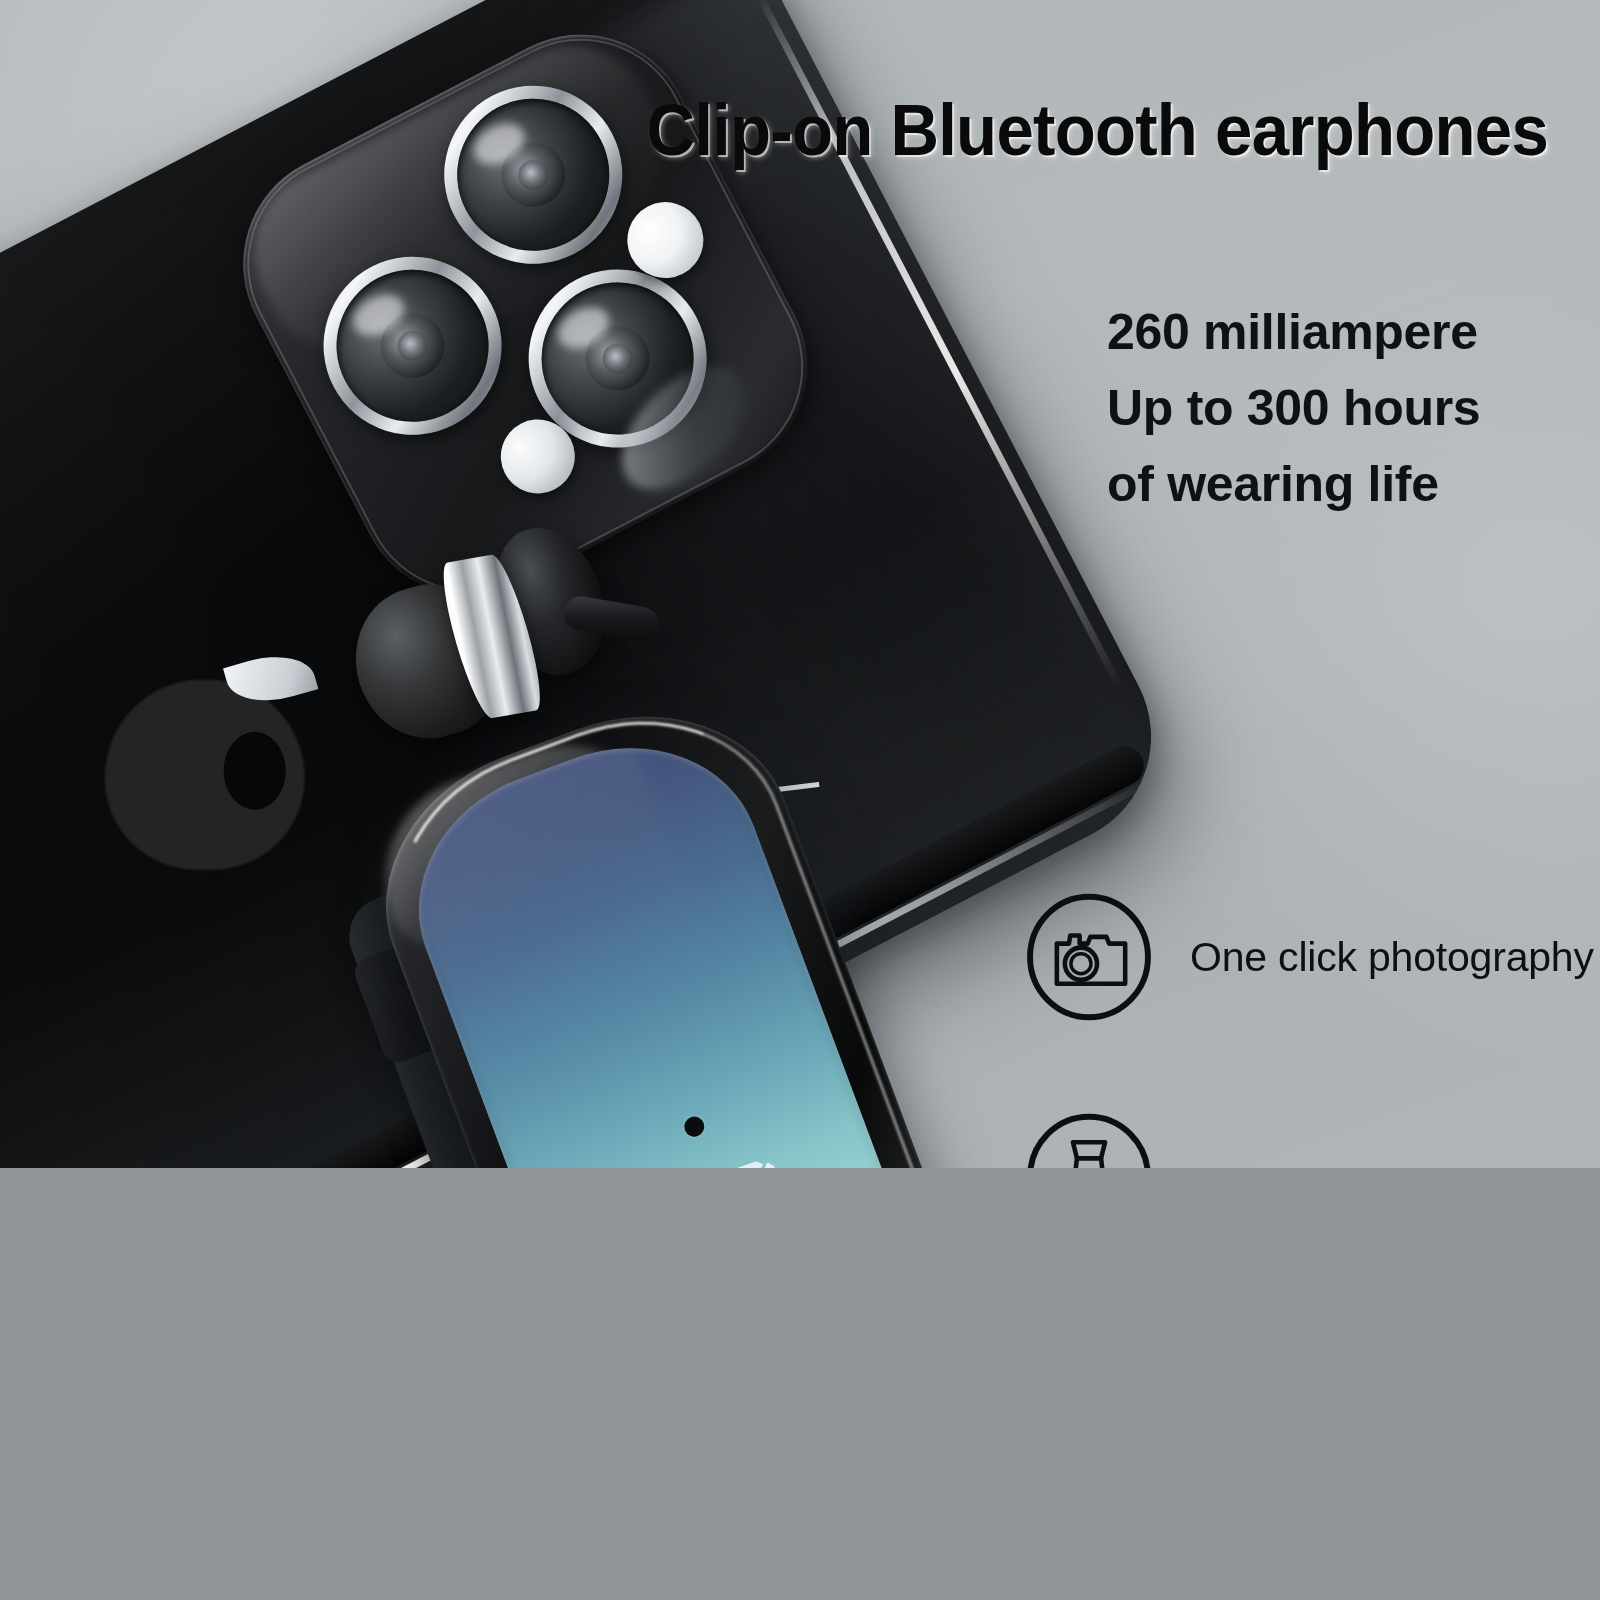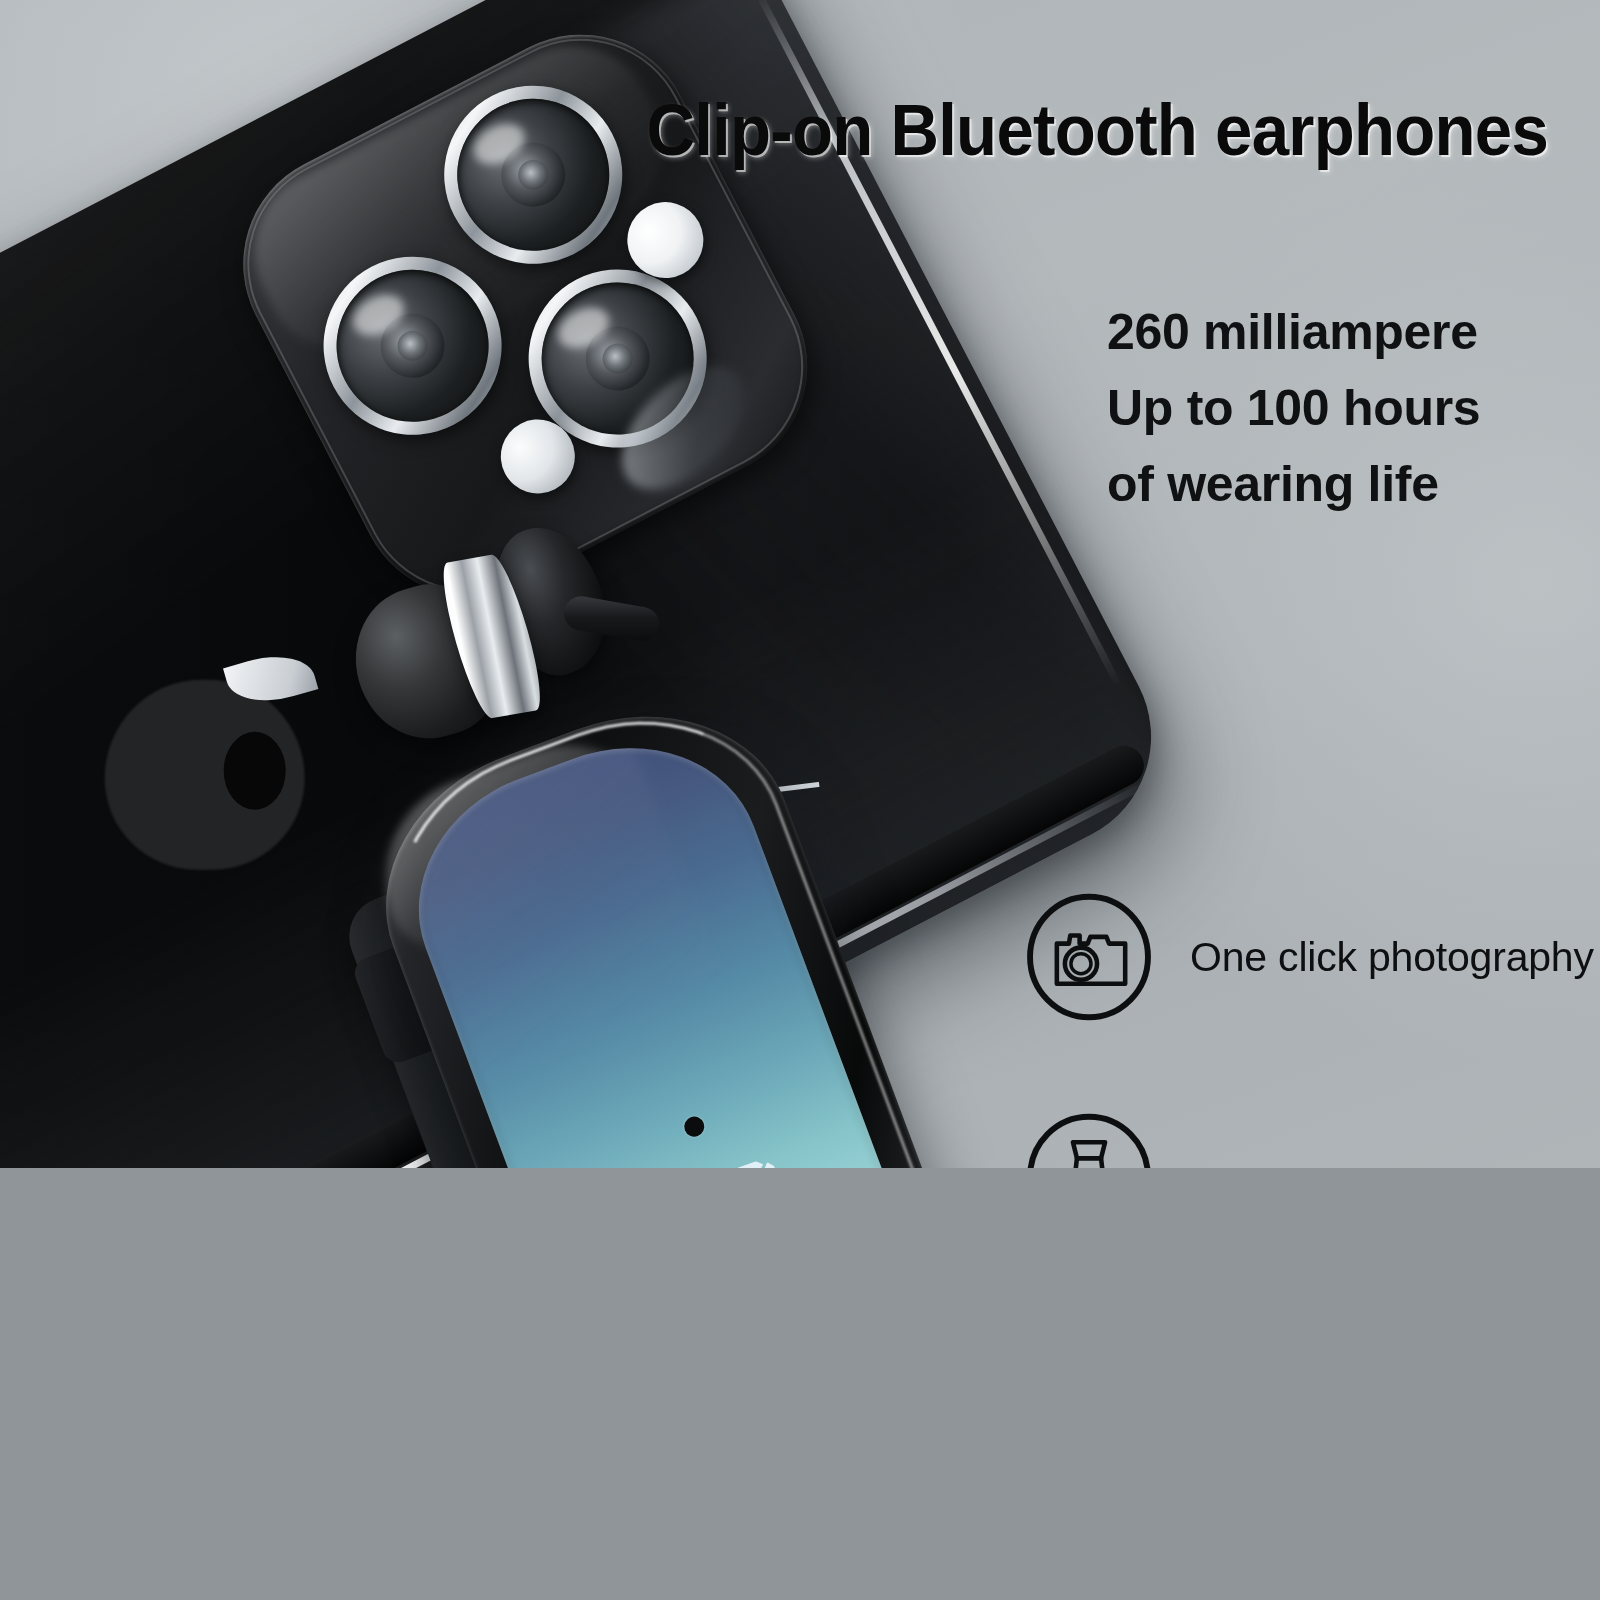--- a/index.html
+++ b/index.html
@@ -547,21 +547,21 @@
           <div class="seg seg-h s-d"></div>
         </div>
       </div>
     </div>
   </div>
 
   <div class="headline">Clip-on Bluetooth earphones</div>
 
   <div class="specs">
     <div>260 milliampere</div>
-    <div>Up to 100 hours</div>
+    <div>Up to 300 hours</div>
     <div>of wearing life</div>
   </div>
 
   <div class="features">
 
     <div class="feature-row">
       <svg class="feature-icon" viewBox="0 0 100 100">
         <ellipse cx="50" cy="50" rx="44" ry="45" fill="none" stroke="#0d0e0f" stroke-width="4.4"></ellipse>
         <path d="M26 40 h9 l1 -6 h7 l0 6 h6 l2 -5 h12 l2 5 h12 v30 H26 Z" fill="none" stroke="#0d0e0f" stroke-width="3.4" stroke-linejoin="round"></path>
         <circle cx="44" cy="55" r="12" fill="none" stroke="#0d0e0f" stroke-width="3.4"></circle>

